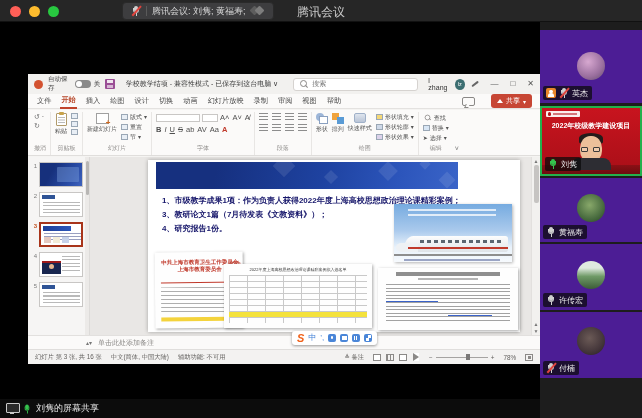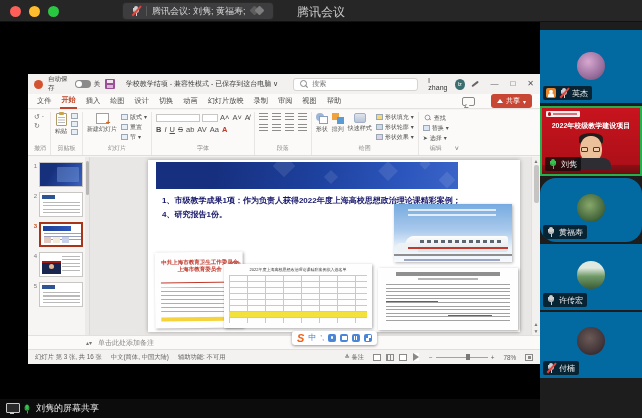--- a/index.html
+++ b/index.html
@@ -24,21 +24,21 @@
   
   .mic{position:relative;display:inline-block;width:10px;height:12px;flex:0 0 auto;}
   .mic .body{position:absolute;left:3.2px;top:0.5px;width:3.6px;height:6px;border-radius:2px;background:#cfcfcf;}
   .mic .arc{position:absolute;left:1.6px;top:3px;width:6.8px;height:5px;border:1px solid #cfcfcf;border-top:none;border-radius:0 0 6px 6px;}
   .mic .stem{position:absolute;left:4.6px;top:8px;width:1px;height:2.6px;background:#cfcfcf;}
   .mic.green .body{background:#35c24d;} .mic.green .arc{border-color:#35c24d;} .mic.green .stem{background:#35c24d;}
   .mic.muted::after{content:"";position:absolute;left:-1px;top:5px;width:13px;height:1.6px;background:#e0443e;transform:rotate(-48deg);}
 
   
   .sidebar{position:absolute;left:540px;top:22px;width:102px;height:396px;background:#1d1d1d;}
-  .tile{position:absolute;left:0;width:102px;background:#0369a1;overflow:hidden;}
+  .tile{position:absolute;left:0;width:102px;background:#4c1d95;overflow:hidden;}
   .avatar{position:absolute;left:37px;width:28px;height:28px;border-radius:50%;}
   .nametag{position:absolute;left:3px;bottom:3px;display:flex;align-items:center;gap:3px;
     background:rgba(10,10,10,.72);padding:1px 4px 1px 3px;border-radius:2px;}
   .nametag .nm{font-size:8px;color:#ececec;white-space:nowrap;}
   .badge-presenter{width:10px;height:10px;background:#e9862a;border-radius:2px;position:relative;}
   .badge-presenter::before{content:"";position:absolute;left:3.2px;top:1.5px;width:3.6px;height:3.6px;border-radius:50%;background:#fff;}
   .badge-presenter::after{content:"";position:absolute;left:1.8px;top:5.4px;width:6.4px;height:3.4px;border-radius:3px 3px 0 0;background:#fff;}
   .tile-video{border:2px solid #23b14d;background:#b5121b;}
   .vid-slide{position:absolute;inset:0;background:linear-gradient(#c8141e,#a90f18);}
   .vid-logo{position:absolute;left:4px;top:3px;width:34px;height:6px;background:rgba(255,255,255,.92);border-radius:1px;}
@@ -457,20 +457,21 @@
         <div class="slide">
           <div class="banner">
             <span class="dia d1"></span>
               <span class="dia d2"></span>
               <span class="dia d3"></span>
               <span class="dia d4"></span>
               <span class="dia d5"></span>
           </div>
           <div class="bullets">
             <div class="bullet">1、市级教学成果1项：作为负责人获得2022年度上海高校思想政治理论课精彩案例；</div>
+            <div class="bullet">3、教研论文1篇（7月待发表《文教资料》）；</div>
             <div class="bullet">4、研究报告1份。</div>
           </div>
           <div class="train">
             <span class="sky-txt"></span>
               <span class="bodyshape"></span>
               <span class="nose"></span>
             <span class="winstrip"></span>
               <span class="stripe"></span>
               <span class="track"></span>
               <span class="cap"></span>
@@ -576,21 +577,21 @@
       <span class="nametag">
         <span class="mic green">
             <span class="body"></span>
             <span class="arc"></span>
             <span class="stem"></span>
           </span>
         <span class="nm">刘隽</span>
       </span>
     </div>
 
-    <div class="tile" style="top:156px;height:64px;border-radius:16px;">
+    <div class="tile" style="top:156px;height:64px;">
       <span class="avatar" style="top:16px;background:radial-gradient(circle at 45% 40%,#88a86a,#44673c 65%,#27391f);"></span>
       <span class="nametag">
         <span class="mic">
             <span class="body"></span>
             <span class="arc"></span>
             <span class="stem"></span>
           </span>
         <span class="nm">黄福寿</span>
       </span>
     </div>

